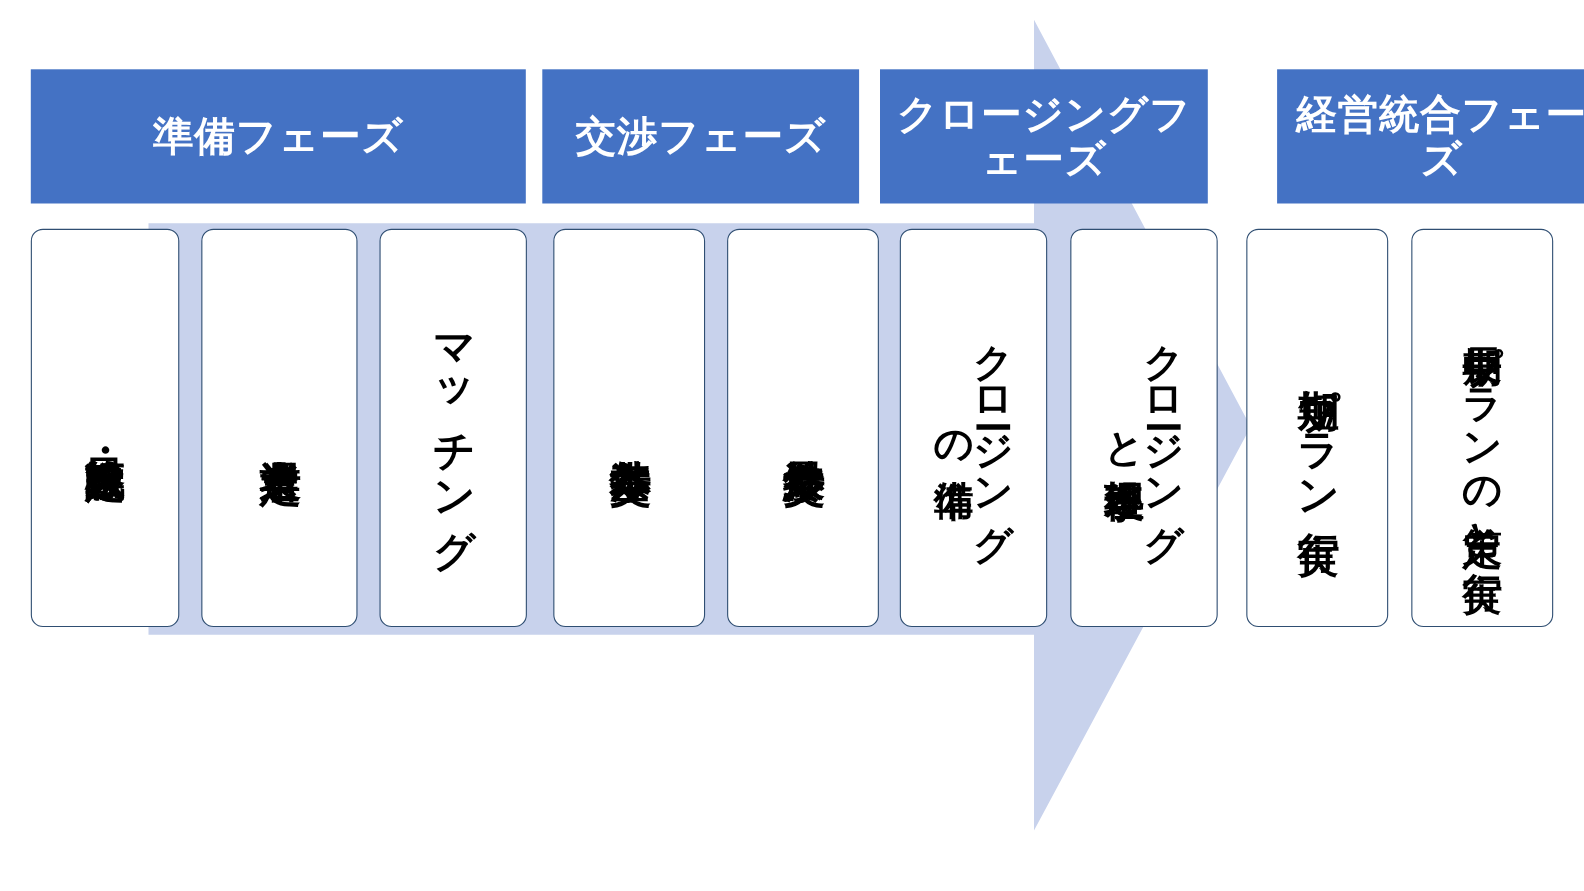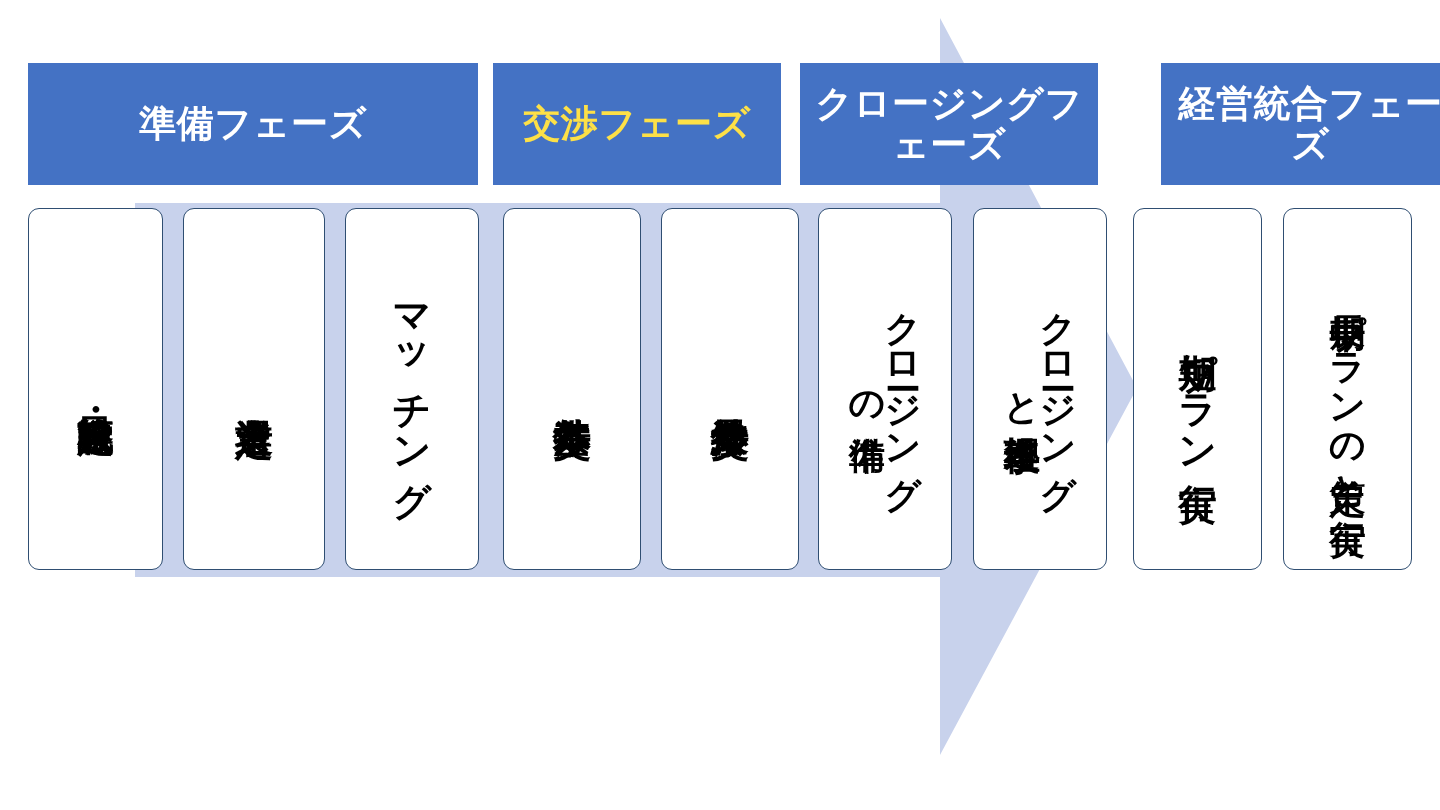--- a/index.html
+++ b/index.html
@@ -84,21 +84,21 @@
 <div id="stage">
 
   <svg id="bg-arrow" viewBox="0 0 1440 810" aria-hidden="true">
     <polygon id="arrow-poly" points="135,203 940,203 940,18 1137,388 940,755 940,577 135,577" fill="#C8D2EC"></polygon>
   </svg>
 
   <div class="phase-header" style="left: 28px; top: 63px; width: 450px; height: 122px; background: rgb(68, 114, 196); color: rgb(255, 255, 255);">
     <span class="ph-text">準備フェーズ</span>
   </div>
 
-  <div class="phase-header" style="left: 493px; top: 63px; width: 288px; height: 122px; background: rgb(68, 114, 196); color: #fde047;">
+  <div class="phase-header" style="left: 493px; top: 63px; width: 288px; height: 122px; background: rgb(68, 114, 196); color: #ffffff;">
     <span class="ph-text">交渉フェーズ</span>
   </div>
 
   <div class="phase-header" style="left: 800px; top: 63px; width: 298px; height: 122px; background: rgb(68, 114, 196); color: rgb(255, 255, 255);">
     <span class="ph-text">クロージングフェーズ</span>
   </div>
 
   <div class="phase-header" style="left: 1113px; top: 63px; width: 299px; height: 122px; background: rgb(68, 114, 196); color: rgb(255, 255, 255); margin-left: 48px;">
     <span class="ph-text">経営統合フェーズ</span>
   </div>

